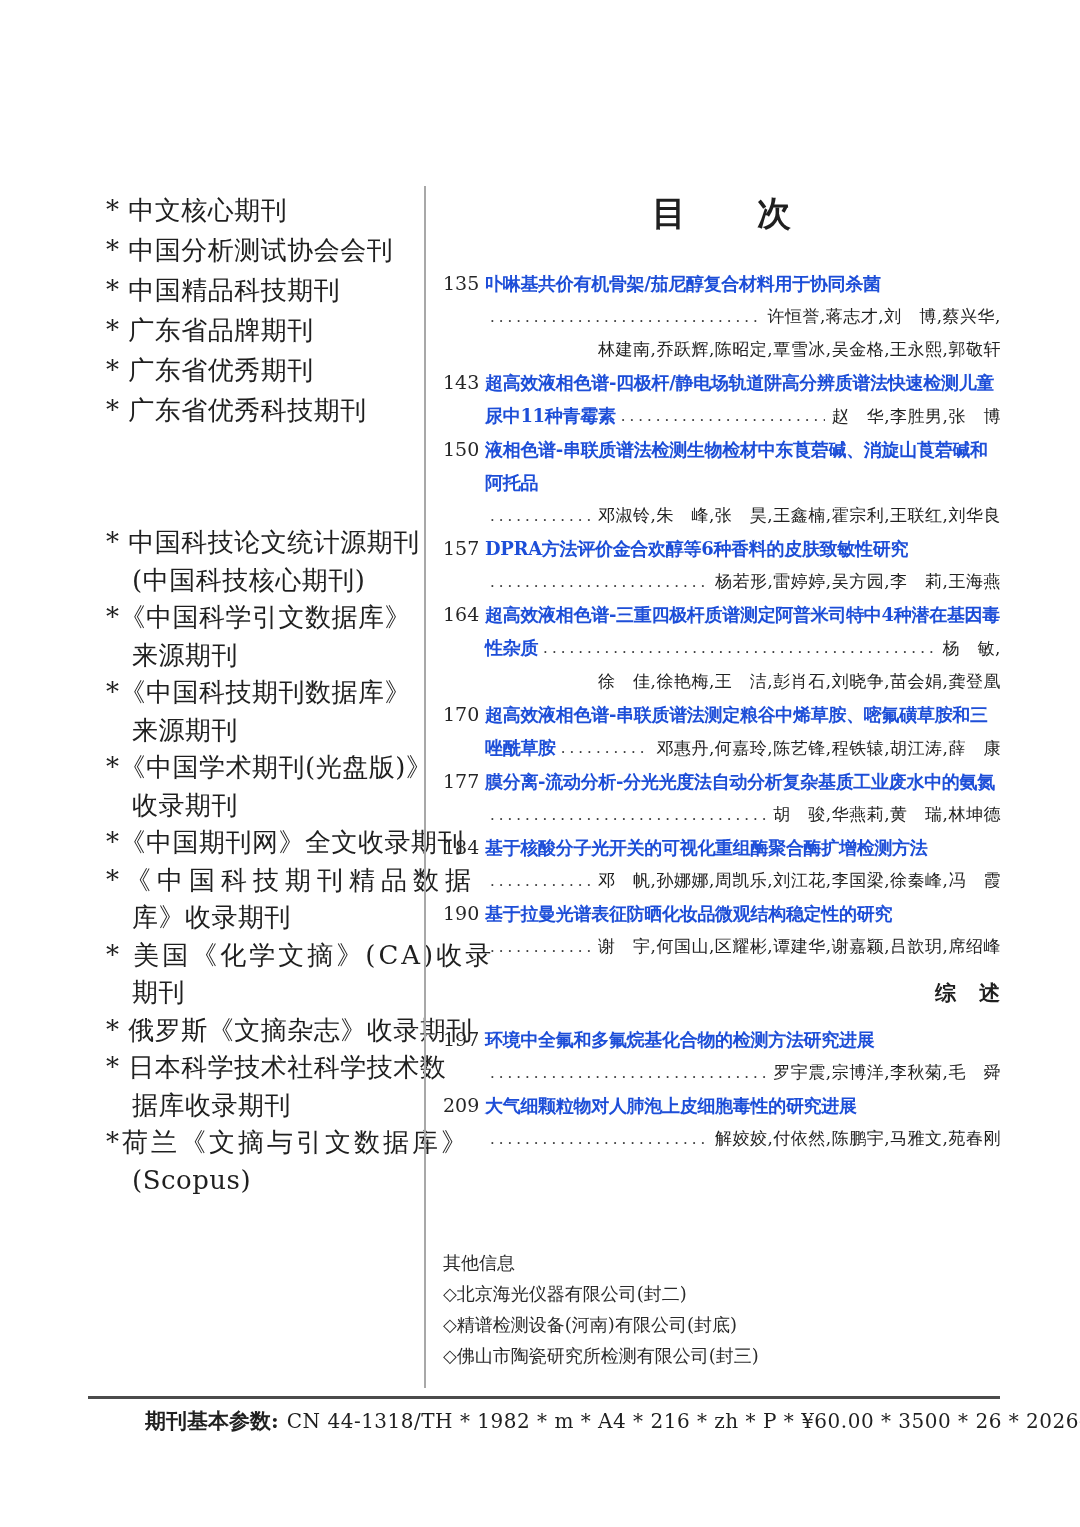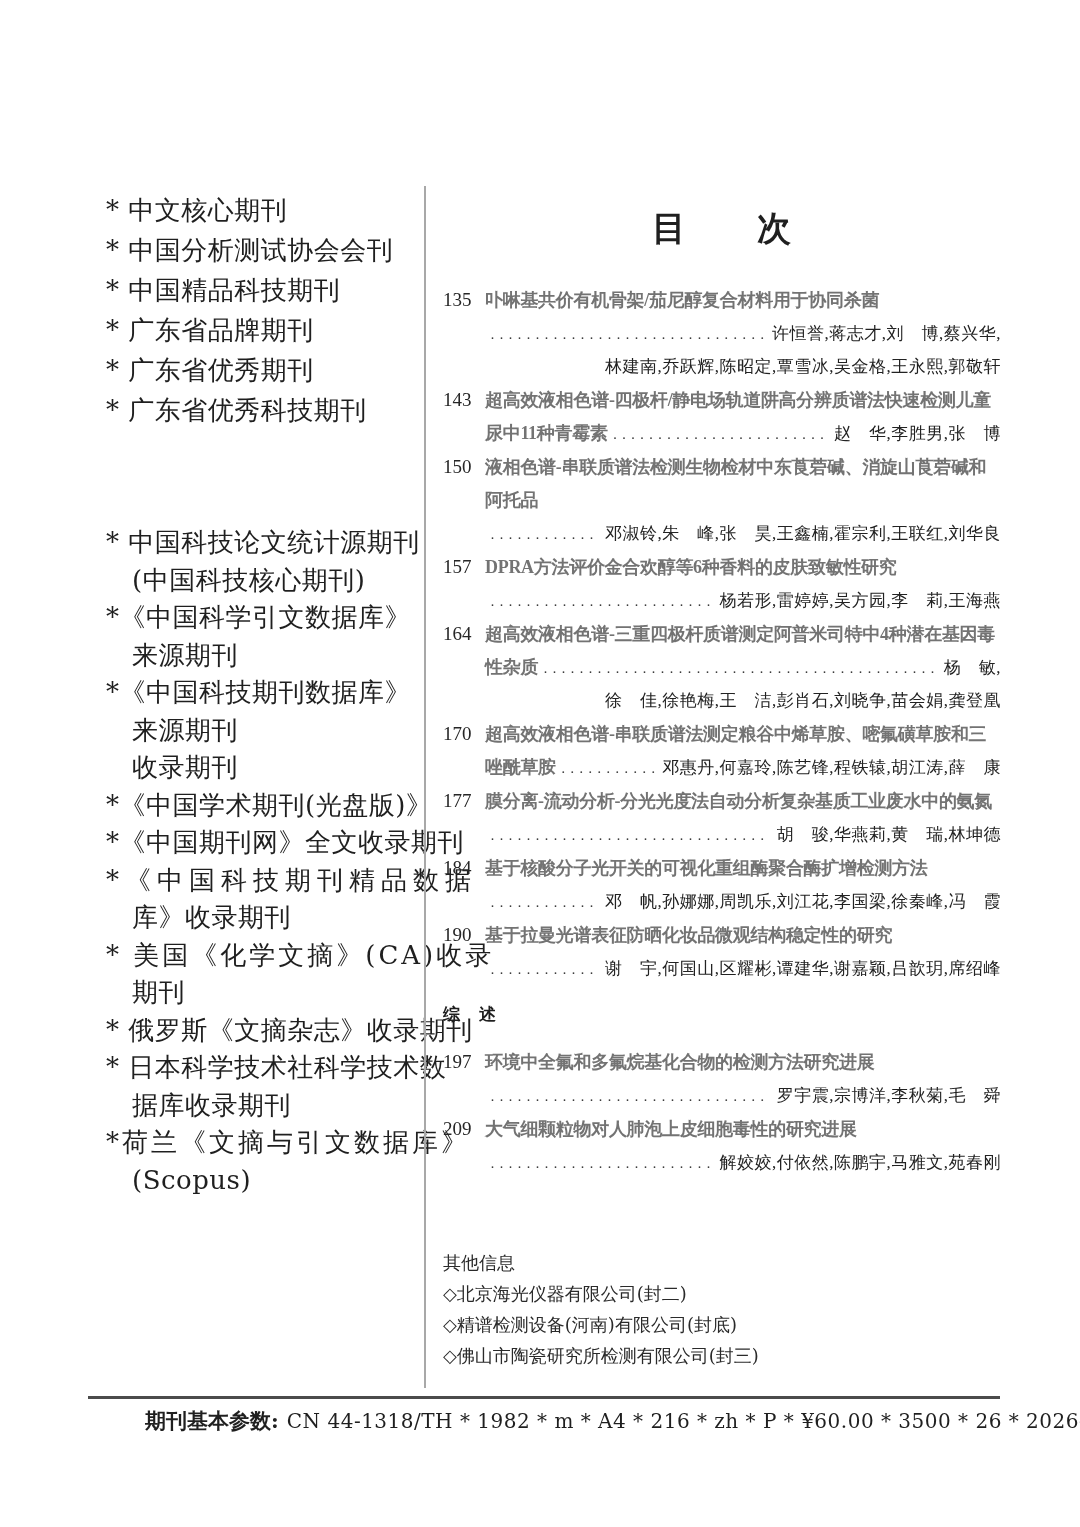--- a/index.html
+++ b/index.html
@@ -14,34 +14,34 @@
   .sb-g0{margin-bottom:94px;}
   .sb-g0 .sb-line{line-height:40px;}
   .sb-g1 .sb-line{line-height:37.5px;}
   .sb-line{font-size:26px;letter-spacing:0.5px;white-space:nowrap;}
   .sb-line.cont{padding-left:26px;}
   .sb-line.sp1{letter-spacing:3px;}
   .sb-line.sp2{letter-spacing:6px;}
   
   .divider{position:absolute;left:424px;top:186px;width:2px;height:1202px;background:#a8a8a8;}
   
-  .toc{position:absolute;left:443px;top:206px;width:558px;font-family:Liberation Serif, serif;}
+  .toc{position:absolute;left:443px;top:190px;width:558px;}
   .toc-header{font-size:34px;font-weight:bold;text-align:center;line-height:46px;margin-bottom:31px;letter-spacing:1px;}
   .toc-line{display:flex;line-height:33px;align-items:baseline;}
   .pnum{flex:0 0 42px;font-size:19px;color:#262626;}
   .lbody{flex:1;display:flex;min-width:0;align-items:baseline;}
   .lbody.right{justify-content:flex-end;}
-  .t-text{font-weight:bold;font-size:18px;letter-spacing:-0.3px;white-space:nowrap;color:#737373;}
+  .t-text{font-weight:bold;font-size:18px;letter-spacing:-0.3px;white-space:nowrap;color:#1d4ed8;}
   .authors{font-size:17px;white-space:nowrap;letter-spacing:0.5px;color:#222;}
   .leader{flex:1 1 auto;overflow:hidden;white-space:nowrap;margin:0 7px 0 5px;color:#3c3c3c;align-self:center;height:20px;}
   .leader::after{
     content:"····························································································································";
     font-size:15px;letter-spacing:4px;position:relative;top:-3px;
   }
-  .section-hdr{font-size:17px;font-weight:bold;text-align:left;line-height:33px;margin:13px 0 14px 0;letter-spacing:1px;}
+  .section-hdr{font-size:21px;font-weight:bold;text-align:right;line-height:33px;margin:13px 0 14px 0;letter-spacing:1px;}
   
   .other-info{position:absolute;left:443px;top:1247px;}
   .oi-line{font-size:18px;line-height:31px;white-space:nowrap;color:#2a2a2a;}
   
   .footer-rule{position:absolute;left:88px;top:1396px;width:912px;height:3px;background:#4b4b4b;}
   .footer{position:absolute;left:145px;top:1404px;width:860px;display:flex;align-items:baseline;line-height:34px;}
   .f-label{font-weight:bold;font-size:21px;white-space:nowrap;}
   .f-value{font-size:20px;letter-spacing:0.5px;margin-left:8px;white-space:nowrap;}
 </style>
 </head>
@@ -75,22 +75,22 @@
       </div>
       <div class="sb-item">
         <div class="sb-line">*《中国科学引文数据库》</div>
         <div class="sb-line cont">来源期刊</div>
       </div>
       <div class="sb-item">
         <div class="sb-line">*《中国科技期刊数据库》</div>
         <div class="sb-line cont">来源期刊</div>
       </div>
       <div class="sb-item">
+        <div class="sb-line">*《中国学术期刊(光盘版)》</div>
         <div class="sb-line cont">收录期刊</div>
-        <div class="sb-line">*《中国学术期刊(光盘版)》</div>
       </div>
       <div class="sb-item">
         <div class="sb-line">*《中国期刊网》全文收录期刊</div>
       </div>
       <div class="sb-item">
         <div class="sb-line sp2">*《中国科技期刊精品数据</div>
         <div class="sb-line cont">库》收录期刊</div>
       </div>
       <div class="sb-item">
         <div class="sb-line sp1">* 美国《化学文摘》(CA)收录</div>

